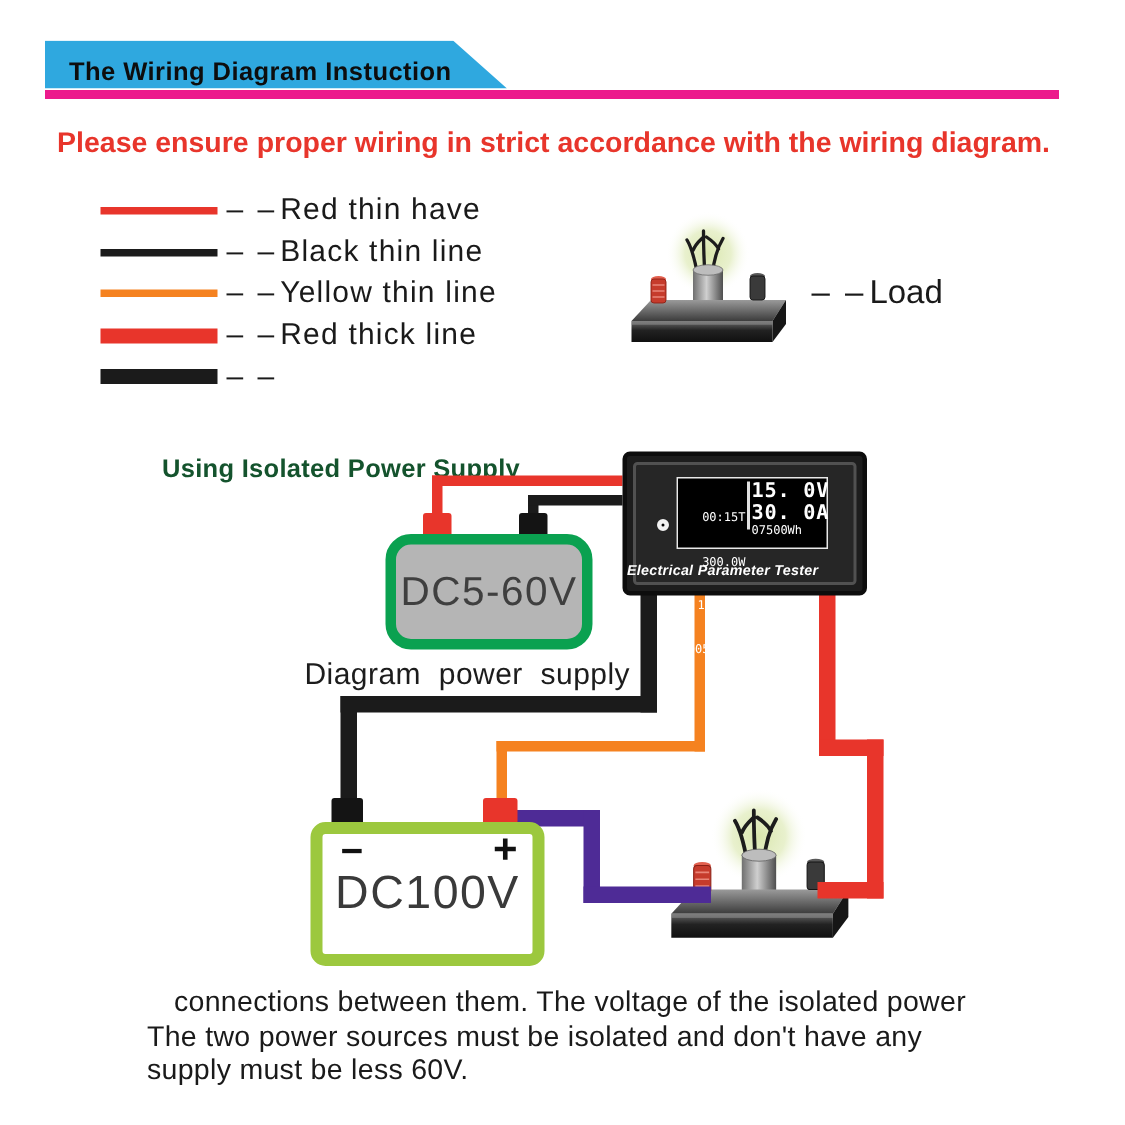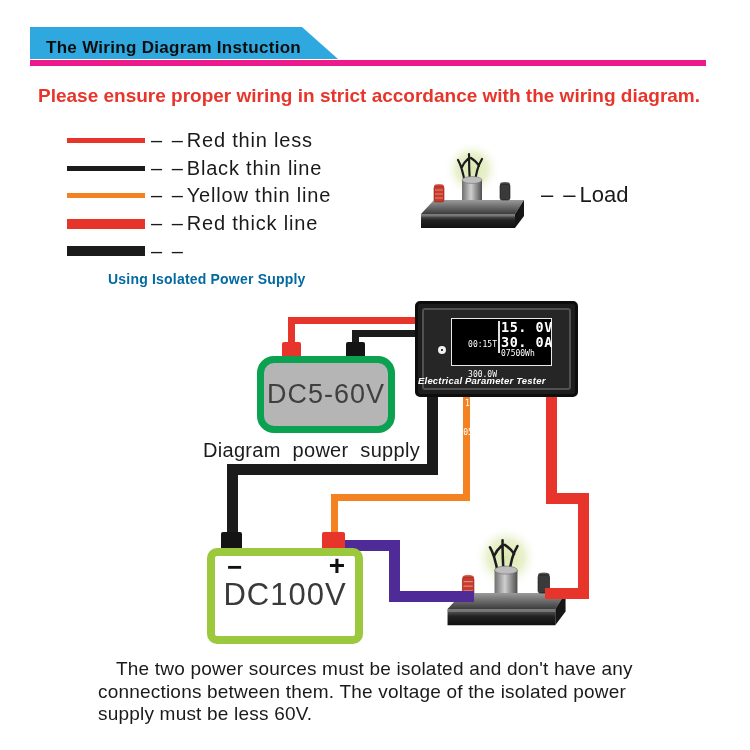--- a/index.html
+++ b/index.html
@@ -30,21 +30,21 @@
   .sw-black  { background: var(--wire-black, #1B1B1B); }
   .sw-orange { background: var(--wire-orange, #F58220); }
   .legend-text { font-size: 20px; color: #1a1a1a; letter-spacing: .8px; white-space: pre; }
   .dashes { letter-spacing: 2px; margin-right: 2px; font-size: 20px; color: #1a1a1a; }
 
   
   #load-label { left: 541px; top: 182px; font-size: 22px; color: #1a1a1a; display: flex; align-items: center; }
   #load-label .dashes { font-size: 22px; }
 
   
-  #section-heading { left: 108px; top: 271px; font-size: 14px; font-weight: bold; color: #0369a1; letter-spacing: .2px; }
+  #section-heading { left: 108px; top: 303px; font-size: 17px; font-weight: bold; color: #14532d; letter-spacing: .2px; }
 
   
   #supply-box {
     left: 257px; top: 356px; width: 138px; height: 77px;
     background: var(--box-gray, #B5B5B5);
     border: 7px solid var(--supply-green, #0AA150);
     border-radius: 17px; display: flex; align-items: center; justify-content: center;
     z-index: 4;
   }
   #supply-box .v { font-size: 27px; color: #3f3f3f; letter-spacing: 1px; }
@@ -146,21 +146,21 @@
   <span class="title">The Wiring Diagram Instuction</span>
 </div>
 <div id="accent-bar" class="abs"></div>
 
 <div id="headline" class="abs">Please ensure proper wiring in strict accordance with the wiring diagram.</div>
 
 <div id="legend" class="abs">
   <div class="legend-row">
     <div class="swatch thin sw-red"></div>
     <span class="dashes">– –</span>
-    <span class="legend-text">Red thin less</span>
+    <span class="legend-text">Red thin have</span>
   </div>
   <div class="legend-row">
     <div class="swatch thin sw-black"></div>
     <span class="dashes">– –</span>
     <span class="legend-text">Black thin line</span>
   </div>
   <div class="legend-row">
     <div class="swatch thin sw-orange"></div>
     <span class="dashes">– –</span>
     <span class="legend-text">Yellow thin line</span>
@@ -249,16 +249,16 @@
   <span class="minus">−</span>
   <span class="plus">+</span>
   <div class="volts">DC100V</div>
 </div>
 
 <svg class="load-svg" style="left:444px; top:522px" width="140" height="110">
     <use href="#load-symbol"></use>
   </svg>
 
 <div id="footer" class="abs">
+  <span class="line">connections between them. The voltage of the isolated power</span>
   <span class="line">The two power sources must be isolated and don't have any</span>
-  <span class="line">connections between them. The voltage of the isolated power</span>
   <span class="line">supply must be less 60V.</span>
 </div>
 
 </body></html>

